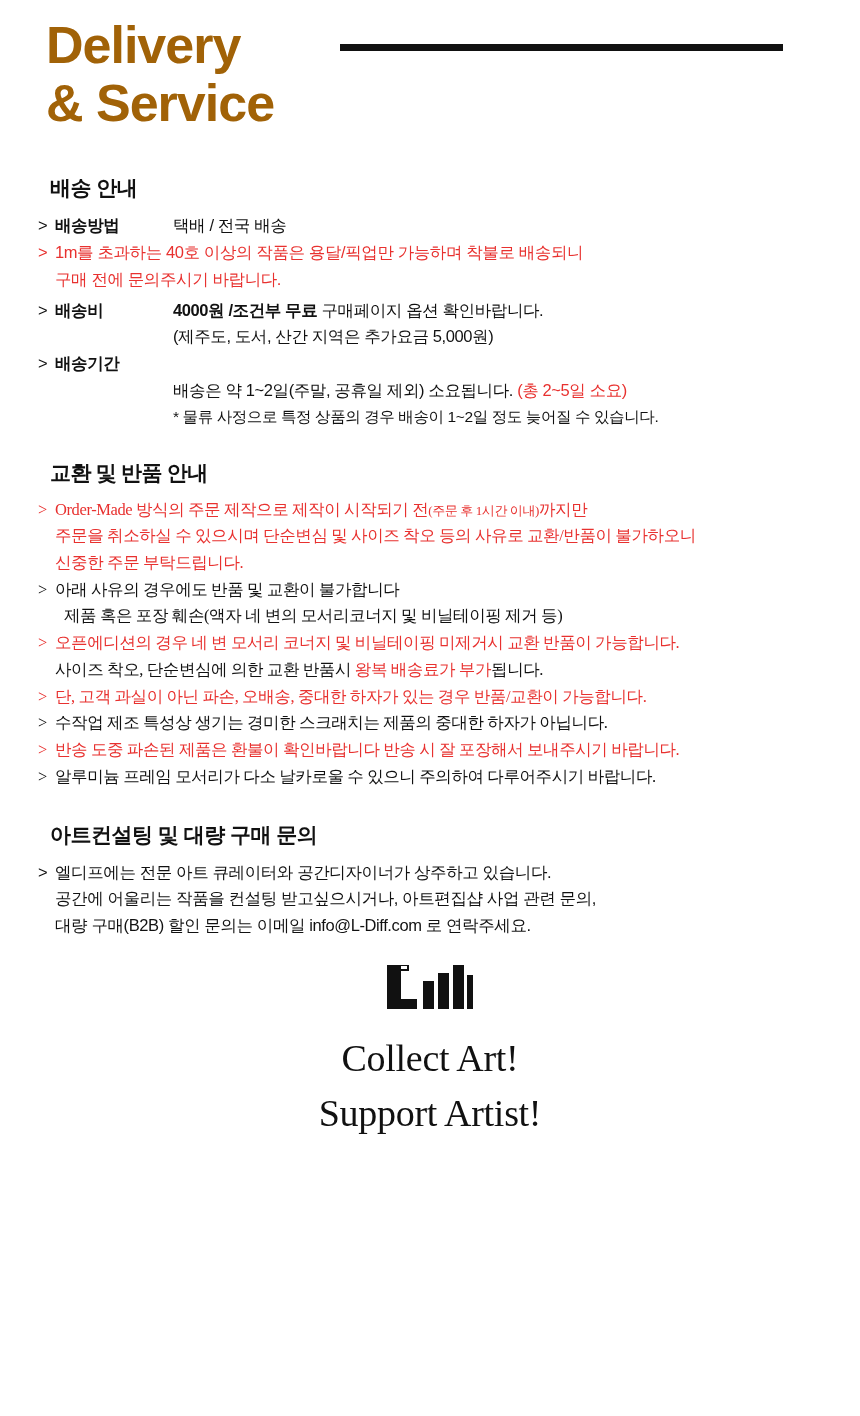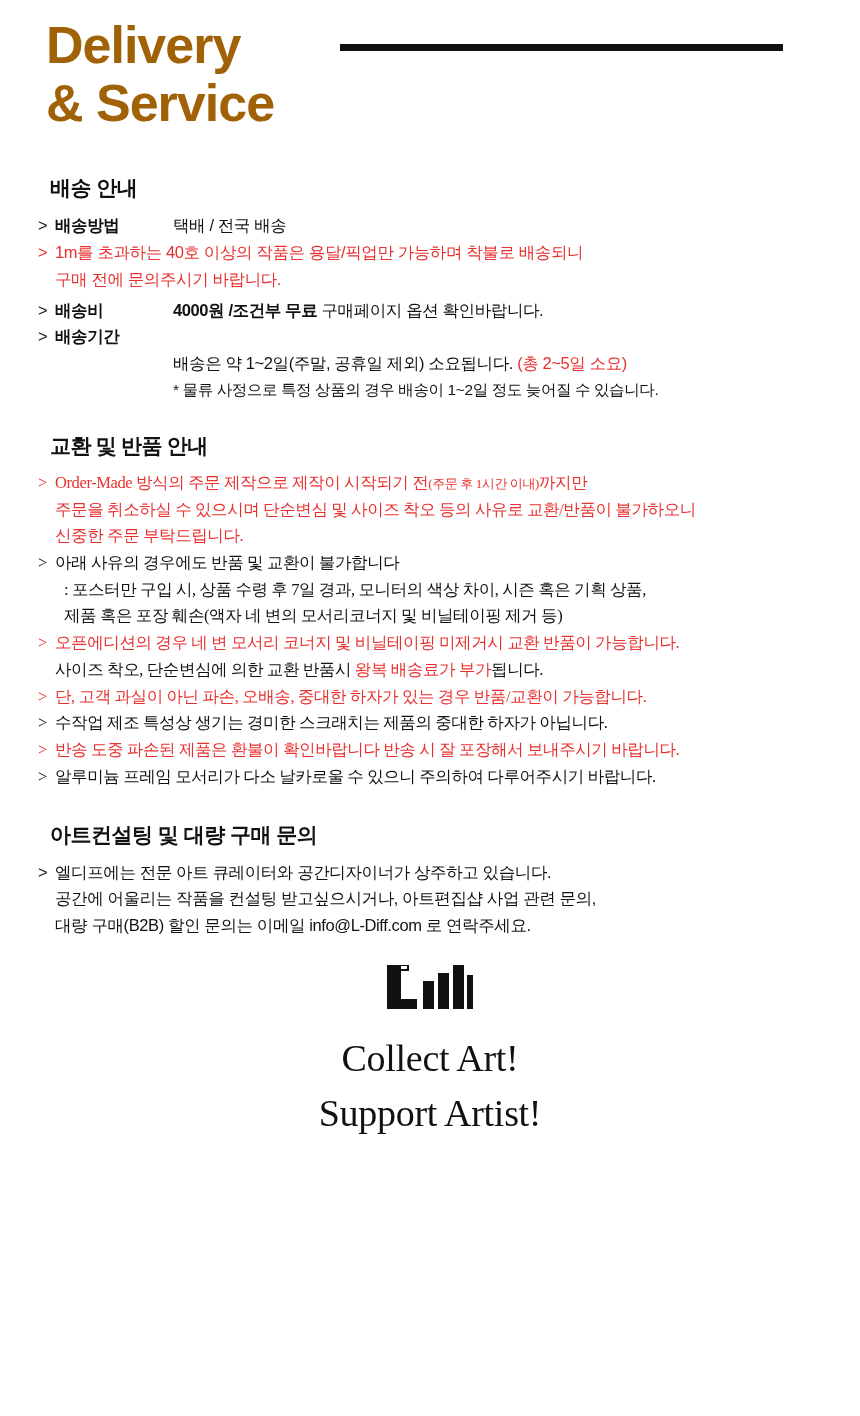--- a/index.html
+++ b/index.html
@@ -153,20 +153,21 @@
       <span class="bullet">&gt;</span>
       <span class="value">1m를 초과하는 40호 이상의 작품은 용달/픽업만 가능하며 착불로 배송되니</span>
     </div>
     <div class="red indent-sub">구매 전에 문의주시기 바랍니다.</div>
 
     <div class="row" style="margin-top:4px;">
       <span class="bullet">&gt;</span>
       <span class="label">배송비</span>
       <span class="value"><span class="bold">4000원 /조건부 무료</span> <span>구매페이지 옵션 확인바랍니다.</span></span>
     </div>
+    <div class="indent-line">(제주도, 도서, 산간 지역은 추가요금 5,000원)</div>
 
     <div class="row">
       <span class="bullet">&gt;</span>
       <span class="label">배송기간</span>
     </div>
     <div class="indent-line"><span>배송은 약 1~2일(주말, 공휴일 제외) 소요됩니다.</span> <span class="red">(총 2~5일 소요)</span></div>
     <div class="indent-line note">* 물류 사정으로 특정 상품의 경우 배송이 1~2일 정도 늦어질 수 있습니다.</div>
   </div>
 
   <div class="section sect-exchange">
@@ -176,21 +177,20 @@
       <span class="bullet">&gt;</span>
       <span class="value"><span>Order-Made 방식의 주문 제작으로 제작이 시작되기 전</span><span class="small">(주문 후 1시간 이내)</span><span>까지만</span></span>
     </div>
     <div class="red indent-sub">주문을 취소하실 수 있으시며 단순변심 및 사이즈 착오 등의 사유로 교환/반품이 불가하오니</div>
     <div class="red indent-sub">신중한 주문 부탁드립니다.</div>
 
     <div class="row">
       <span class="bullet">&gt;</span>
       <span class="value">아래 사유의 경우에도 반품 및 교환이 불가합니다</span>
     </div>
-    <div class="indent-sub2">: 포스터만 구입 시, 상품 수령 후 7일 경과, 모니터의 색상 차이, 시즌 혹은 기획 상품,</div>
     <div class="indent-sub2">제품 혹은 포장 훼손(액자 네 변의 모서리코너지 및 비닐테이핑 제거 등)</div>
 
     <div class="row red">
       <span class="bullet">&gt;</span>
       <span class="value">오픈에디션의 경우 네 변 모서리 코너지 및 비닐테이핑 미제거시 교환 반품이 가능합니다.</span>
     </div>
     <div class="indent-sub"><span>사이즈 착오, 단순변심에 의한 교환 반품시 </span><span class="red">왕복 배송료가 부가</span><span>됩니다.</span></div>
 
     <div class="row red">
       <span class="bullet">&gt;</span>

